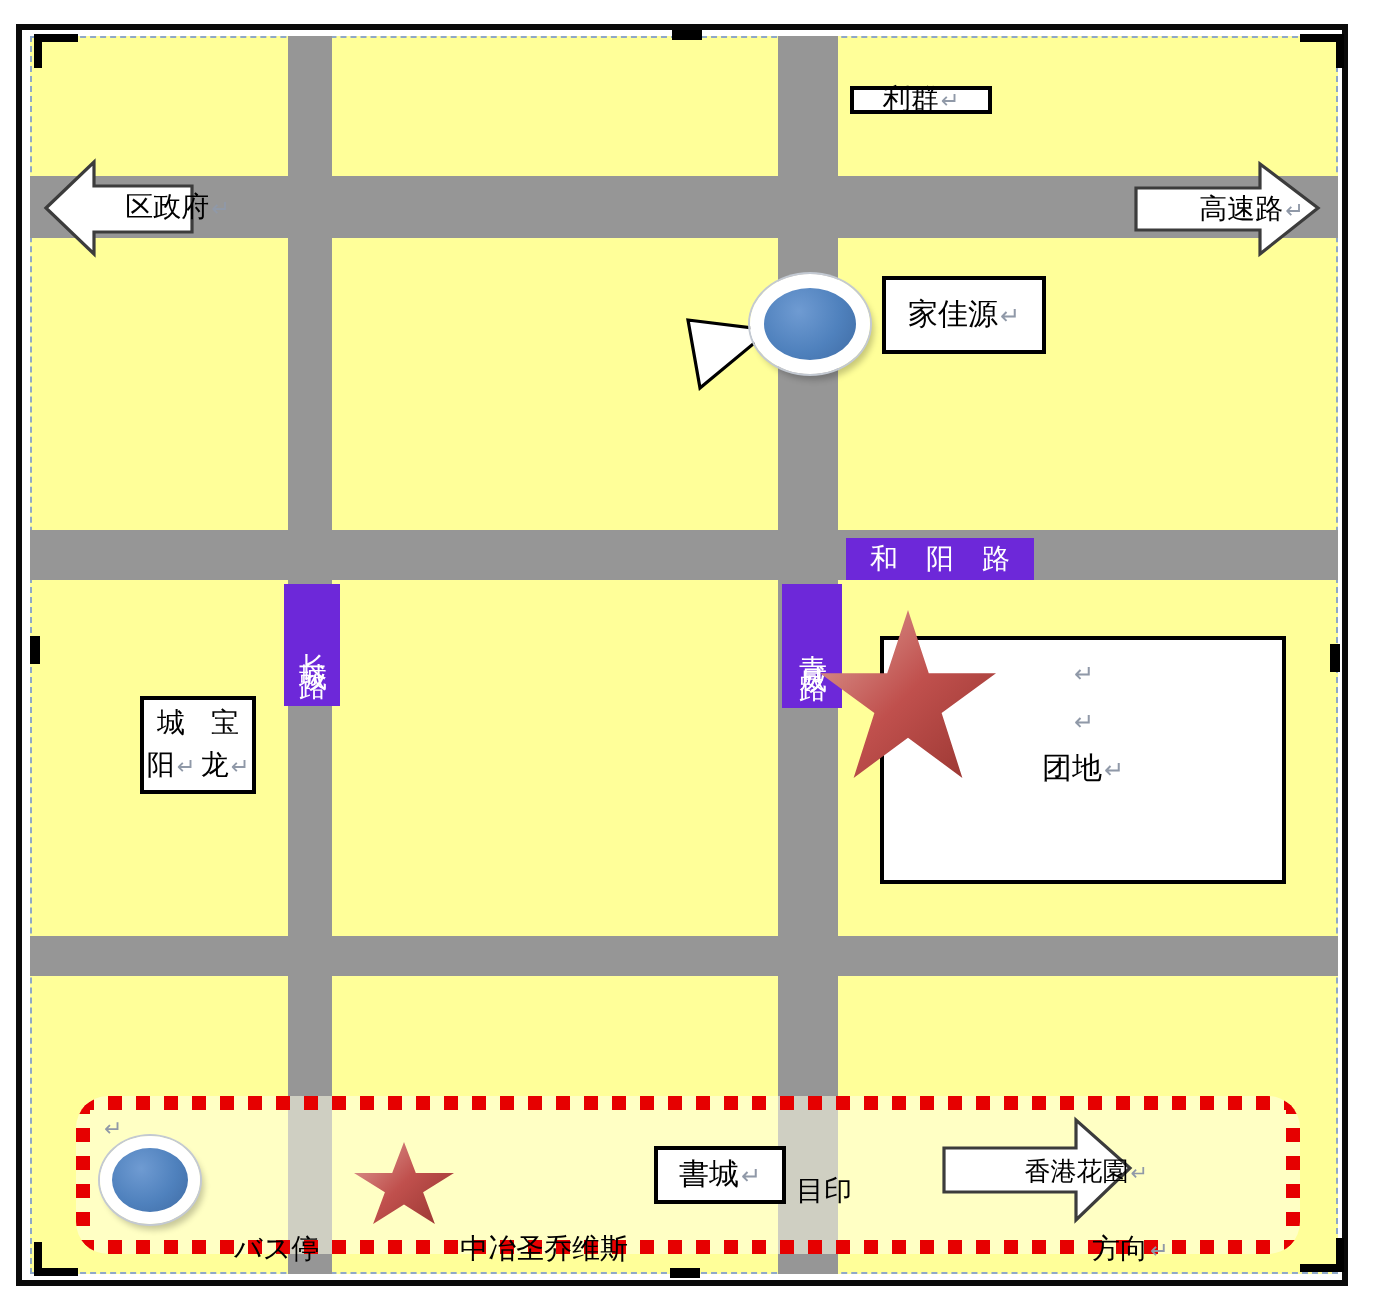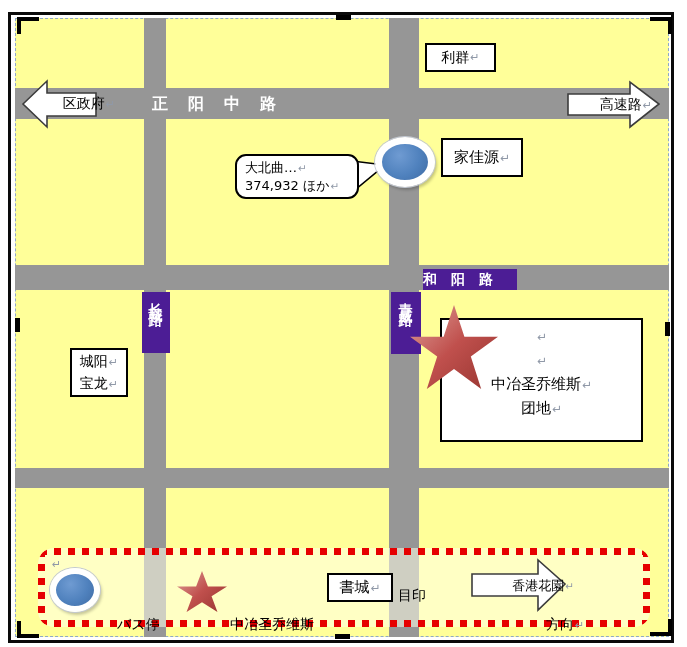--- a/index.html
+++ b/index.html
@@ -19,33 +19,33 @@
   .road{position:absolute;background:#969696;}
   .road-v1{left:144px;top:18px;width:22px;height:619px;}
   .road-v2{left:389px;top:18px;width:30px;height:619px;}
   .road-h1{left:15px;top:88px;width:654px;height:31px;}
   .road-h2{left:15px;top:265px;width:654px;height:25px;}
   .road-h3{left:15px;top:468px;width:654px;height:20px;}
   .road-name{position:absolute;color:#ffffff;font-weight:bold;font-size:16px;
     z-index:3;white-space:nowrap;}
   .zhengyang-name{left:152px;top:94px;letter-spacing:2px;}
   
-  .navy{position:absolute;background:#4c1d95;color:#ffffff;font-weight:bold;
-    display:flex;align-items:center;z-index:3;}
+  .navy{position:absolute;background:#6d28d9;color:#ffffff;font-weight:normal;
+    display:flex;align-items:center;justify-content:center;z-index:3;}
   .heyang{left:423px;top:269px;width:94px;height:21px;font-size:14px;white-space:nowrap;}
   .vert{writing-mode:vertical-rl;text-orientation:upright;letter-spacing:5px;font-size:14px;}
   .qingwei{left:391px;top:292px;width:30px;height:62px;}
   .changcheng{left:142px;top:292px;width:28px;height:61px;}
   
   .wbox{position:absolute;background:#ffffff;border:2px solid #000;
     box-sizing:border-box;display:flex;align-items:center;justify-content:center;
     font-size:14px;color:#000;z-index:5;text-align:center;}
-  .liqun{left:425px;top:43px;width:71px;height:29px;}
+  .liqun{left:425px;top:43px;width:71px;height:14px;}
   .jiajiayuan{left:441px;top:138px;width:82px;height:39px;font-size:15px;}
-  .chengyang{left:70px;top:348px;width:58px;height:49px;flex-direction:column;line-height:21px;}
+  .chengyang{left:70px;top:348px;width:58px;height:49px;flex-direction:row;line-height:21px;}
   .danchi{left:440px;top:318px;width:203px;height:124px;flex-direction:column;
     justify-content:flex-start;padding-top:5px;line-height:23px;font-size:15px;}
   .shucheng{left:327px;top:573px;width:66px;height:29px;font-size:15px;z-index:6;}
   
   .pmark{color:#9099a8;font-size:0.8em;margin-left:1px;font-weight:normal;}
   .pline{line-height:23px;}
   
   .arrow{position:absolute;z-index:5;}
   .arrow polygon{fill:#ffffff;stroke:#3c3c3c;stroke-width:1.6;stroke-linejoin:miter;}
   .arrow-text{position:absolute;z-index:6;font-size:14px;color:#000;text-align:right;white-space:nowrap;margin-left:22px;}
@@ -105,21 +105,20 @@
 
   <div class="frame"></div>
   <div class="canvas"></div>
 
   <div class="road road-v1"></div>
   <div class="road road-v2"></div>
   <div class="road road-h1"></div>
   <div class="road road-h2"></div>
   <div class="road road-h3"></div>
 
-  <div class="road-name zhengyang-name">正　阳　中　路</div>
   <div class="navy heyang">
     <span>和　阳　路</span>
   </div>
   <div class="navy vert qingwei">
     <span>青威路</span>
   </div>
   <div class="navy vert changcheng">
     <span>长城路</span>
   </div>
 
@@ -131,45 +130,40 @@
     <span>家佳源</span>
       <span class="pmark">↵</span>
   </div>
   <div class="wbox chengyang">
     <div><span>城阳</span><span class="pmark">↵</span></div>
     <div><span>宝龙</span><span class="pmark">↵</span></div>
   </div>
   <div class="wbox danchi">
     <div class="pline"><span class="pmark">↵</span></div>
     <div class="pline"><span class="pmark">↵</span></div>
-    <div class="pline"><span>中冶圣乔维斯</span><span class="pmark">↵</span></div>
     <div class="pline"><span>团地</span><span class="pmark">↵</span></div>
   </div>
 
   <svg class="arrow" style="left:20px;top:76px" width="78" height="56" viewBox="0 0 78 56">
     <polygon points="3,28 27,5 27,17 76,17 76,40 27,40 27,51"></polygon>
   </svg>
   <div class="arrow-text" style="left:33px;top:95px;width:60px">
     <span>区政府</span><span class="pmark">↵</span>
   </div>
 
   <svg class="arrow" style="left:566px;top:77px" width="96" height="54" viewBox="0 0 96 54">
     <polygon points="2,17 64,17 64,5 93,27 64,50 64,38 2,38"></polygon>
   </svg>
   <div class="arrow-text" style="left:572px;top:96px;width:58px">
     <span>高速路</span><span class="pmark">↵</span>
   </div>
 
   <svg class="tail" width="50" height="50" viewBox="0 0 50 50">
     <polygon points="4,12 45,17 10,46"></polygon>
   </svg>
-  <div class="bubble">
-    <div><span>大北曲…</span><span class="pmark">↵</span></div>
-    <div><span>374,932 ほか</span><span class="pmark">↵</span></div>
-  </div>
 
   <div class="buscircle map"></div>
   <div class="star map"></div>
 
   <div class="legend-box">
     <div class="ldot ldot-top"></div>
     <div class="ldot ldot-bottom"></div>
     <div class="ldot ldot-left"></div>
     <div class="ldot ldot-right"></div>
   </div>

